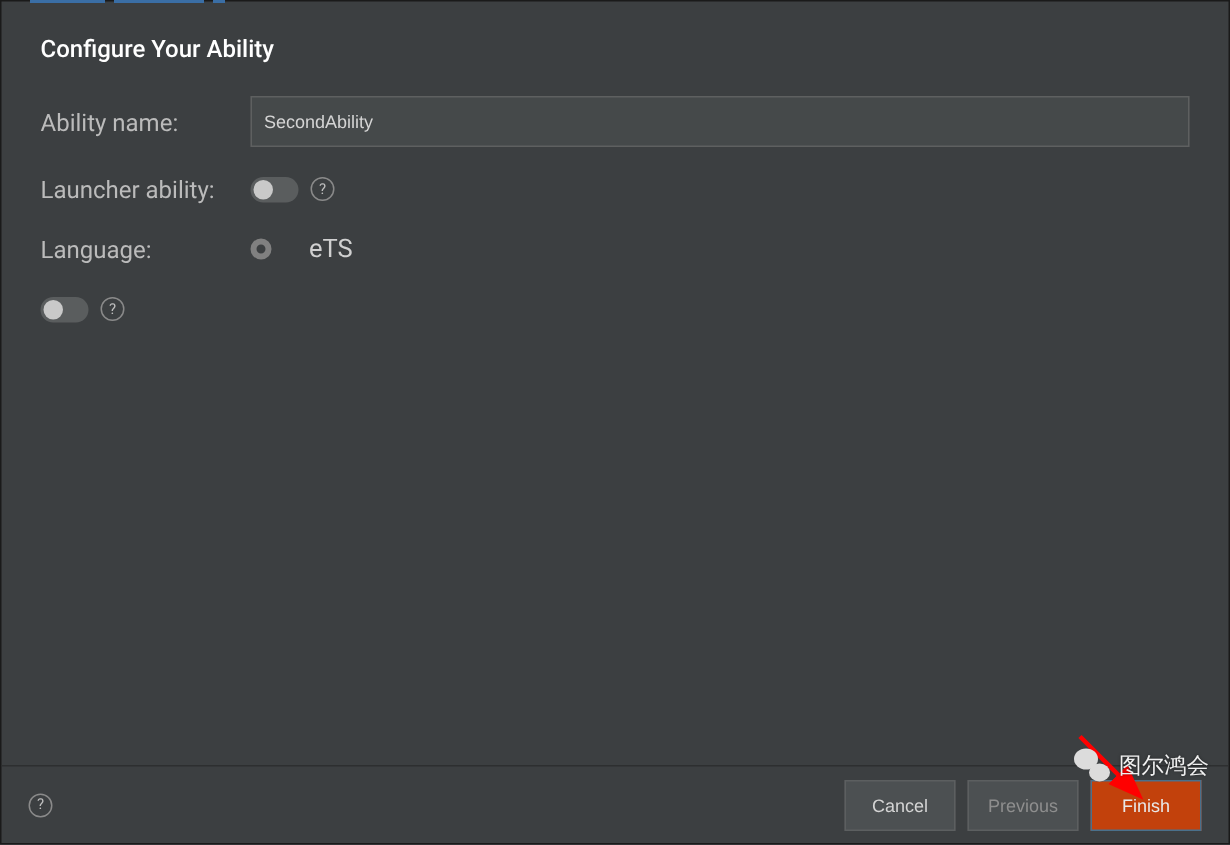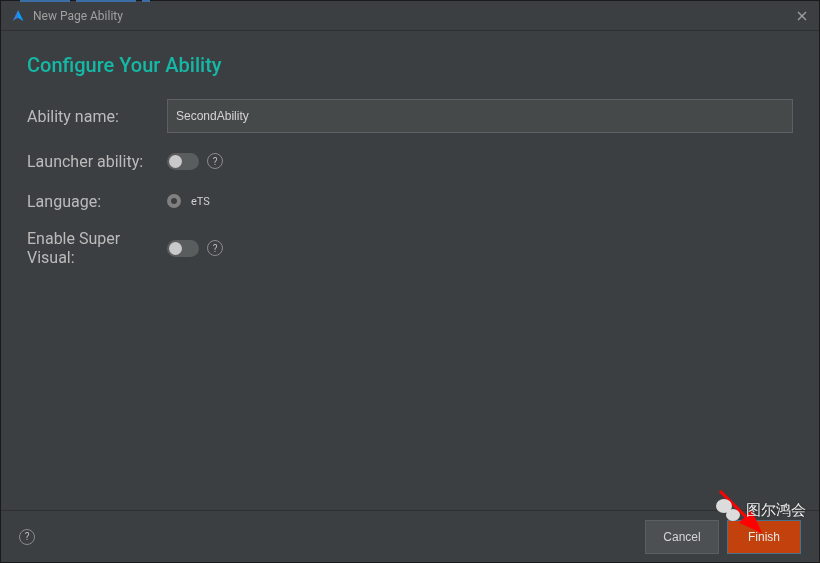--- a/index.html
+++ b/index.html
@@ -58,22 +58,22 @@
     background: #3a6ea5;
     margin-right: 6px;
   }
   
   .content {
     flex: 1;
     padding: 22px 26px 0 26px;
     position: relative;
   }
   .page-title {
-    color: #14b8a6;
-    font-size: 20px;
+    color: #ffffff;
+    font-size: 16px;
     font-weight: 500;
     margin-bottom: 22px;
   }
   .form-row {
     display: flex;
     align-items: center;
     margin-bottom: 16px;
     min-height: 24px;
   }
   .form-label {
@@ -127,23 +127,23 @@
   }
   
   .radio {
     width: 14px; height: 14px;
     border-radius: 50%;
     border: 4px solid #808080;
     background: #3c3f41;
     cursor: pointer;
   }
   .radio-label {
-    font-size: 11px;
+    font-size: 17px;
     color: #d0d0d0;
-    margin-left: 2px;
+    margin-left: 17px;
   }
   
   .footer {
     height: 52px;
     border-top: 1px solid #2d2f30;
     display: flex;
     align-items: center;
     padding: 0 18px;
   }
   .footer .help-icon { margin-right: auto; }
@@ -216,35 +216,20 @@
 </head>
 <body>
 
 <div class="window">
   <div class="top-strip">
     <span style="width:50px;margin-left:20px"></span>
     <span style="width:60px"></span>
     <span style="width:8px"></span>
   </div>
 
-  <div class="titlebar">
-    <span class="app-icon">
-      <svg viewBox="0 0 24 24" width="14" height="14">
-        <path d="M12 2 L3 20 L12 15 L21 20 Z" fill="#3a7bd5"></path>
-        <path d="M12 2 L21 20 L12 15 Z" fill="#00a0ff"></path>
-      </svg>
-    </span>
-    <span class="title">New Page Ability</span>
-    <span class="close">
-      <svg viewBox="0 0 10 10" width="10" height="10">
-        <line x1="1" y1="1" x2="9" y2="9" stroke="#a0a0a0" stroke-width="1.2"></line>
-        <line x1="9" y1="1" x2="1" y2="9" stroke="#a0a0a0" stroke-width="1.2"></line>
-      </svg>
-    </span>
-  </div>
 
   <div class="content">
     <div class="page-title">Configure Your Ability</div>
 
     <div class="form-row">
       <div class="form-label">Ability name:</div>
       <div class="form-control">
         <input type="text" class="text-input" value="SecondAbility" style="">
       </div>
     </div>
@@ -261,33 +246,33 @@
 
     <div class="form-row">
       <div class="form-label">Language:</div>
       <div class="form-control">
         <div class="radio"></div>
         <span class="radio-label">eTS</span>
       </div>
     </div>
 
     <div class="form-row">
-      <div class="form-label">Enable Super Visual:</div>
       <div class="form-control">
         <div class="toggle">
           <div class="knob"></div>
         </div>
         <div class="help-icon">?</div>
       </div>
     </div>
   </div>
 
   <div class="footer">
     <div class="help-icon">?</div>
     <button class="btn">Cancel</button>
+    <button class="btn disabled">Previous</button>
     <button class="btn primary">Finish</button>
   </div>
 
   <svg class="red-arrow" viewBox="0 0 60 60">
     <defs>
       <marker id="ah" markerWidth="10" markerHeight="10" refX="6" refY="3" orient="auto">
         <path d="M0,0 L0,6 L8,3 Z" fill="#ff0000"></path>
       </marker>
     </defs>
     <line x1="8" y1="8" x2="46" y2="46" stroke="#ff0000" stroke-width="3" marker-end="url(#ah)"></line>

